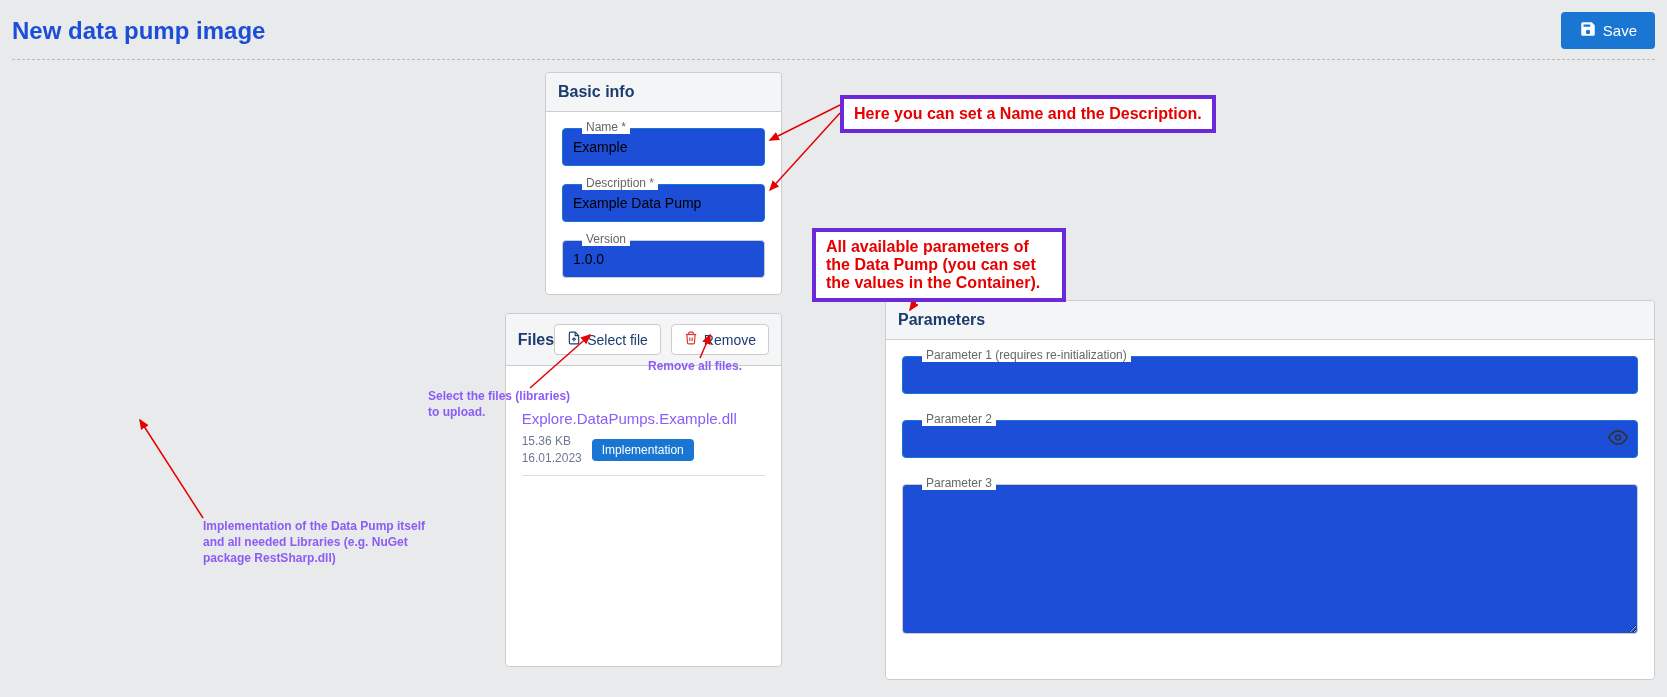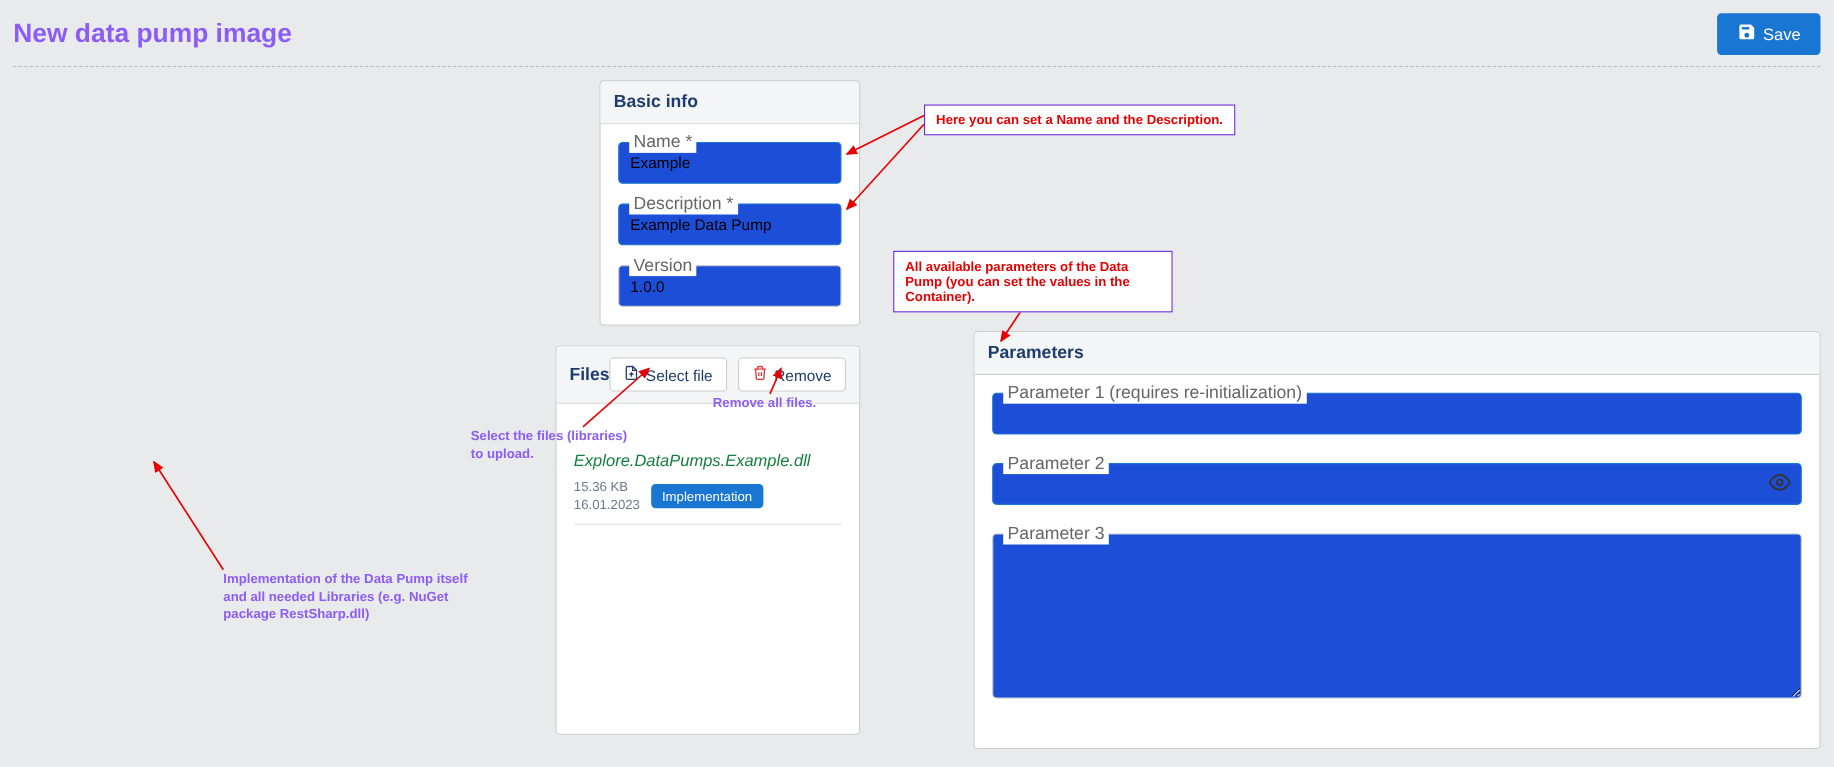--- a/index.html
+++ b/index.html
@@ -18,21 +18,21 @@
   }
   .header-row {
     display: flex;
     justify-content: space-between;
     align-items: center;
     padding: 12px 12px 10px 12px;
   }
   .page-title {
     font-size: 24px;
     font-weight: 700;
-    color: #8b5cf6;
+    color: #1d4ed8;
   }
   .save-btn {
     background: #1976d2;
     color: #fff;
     border: none;
     border-radius: 4px;
     padding: 8px 18px;
     font-size: 15px;
     font-weight: 500;
     display: inline-flex;
@@ -84,24 +84,24 @@
     border: 1px solid #ccc;
     border-radius: 4px;
     font-size: 14px;
     font-family: inherit;
     background: #1d4ed8;
   }
   .field textarea { resize: both; }
   .field .label {
     position: absolute;
     top: -8px;
-    left: 10px;
+    left: 20px;
     background: #fff;
     padding: 0 4px;
-    font-size: 16px;
+    font-size: 12px;
     color: #666;
   }
   .field.blue-border input,
   .field.blue-border textarea { border-color: #1976d2; }
   .field .eye-icon {
     position: absolute;
     right: 10px;
     top: 50%;
     transform: translateY(-50%);
     cursor: pointer;
@@ -117,38 +117,38 @@
     color: #1c3b6e;
     display: inline-flex;
     align-items: center;
     gap: 6px;
     cursor: pointer;
   }
   .btn-outline svg { width: 14px; height: 14px; }
   .card-actions { display: flex; gap: 10px; }
 
   .file-item { border-bottom: 1px solid #ddd; padding-bottom: 8px; }
-  .file-name { font-size: 15px; color: #15803d; margin-bottom: 6px; font-style: italic; }
+  .file-name { font-size: 15px; color: #8b5cf6; margin-bottom: 6px; }
   .file-meta-row { display: flex; align-items: center; gap: 10px; }
   .file-meta { color: #6b7a90; font-size: 12px; line-height: 1.4; }
   .chip {
     background: #1976d2;
     color: #fff;
     border-radius: 4px;
     padding: 4px 10px;
     font-size: 12px;
   }
 
   
   .callout {
     position: absolute;
-    border: 1px solid #6d28d9;
+    border: 4px solid #6d28d9;
     background: #fff;
     color: #e60000;
-    font-size: 12px;
+    font-size: 16px;
     font-weight: 700;
     padding: 6px 10px;
     z-index: 20;
   }
   .ann-text {
     position: absolute;
     color: #8b5cf6;
     font-size: 12px;
     font-weight: 700;
     z-index: 20;

